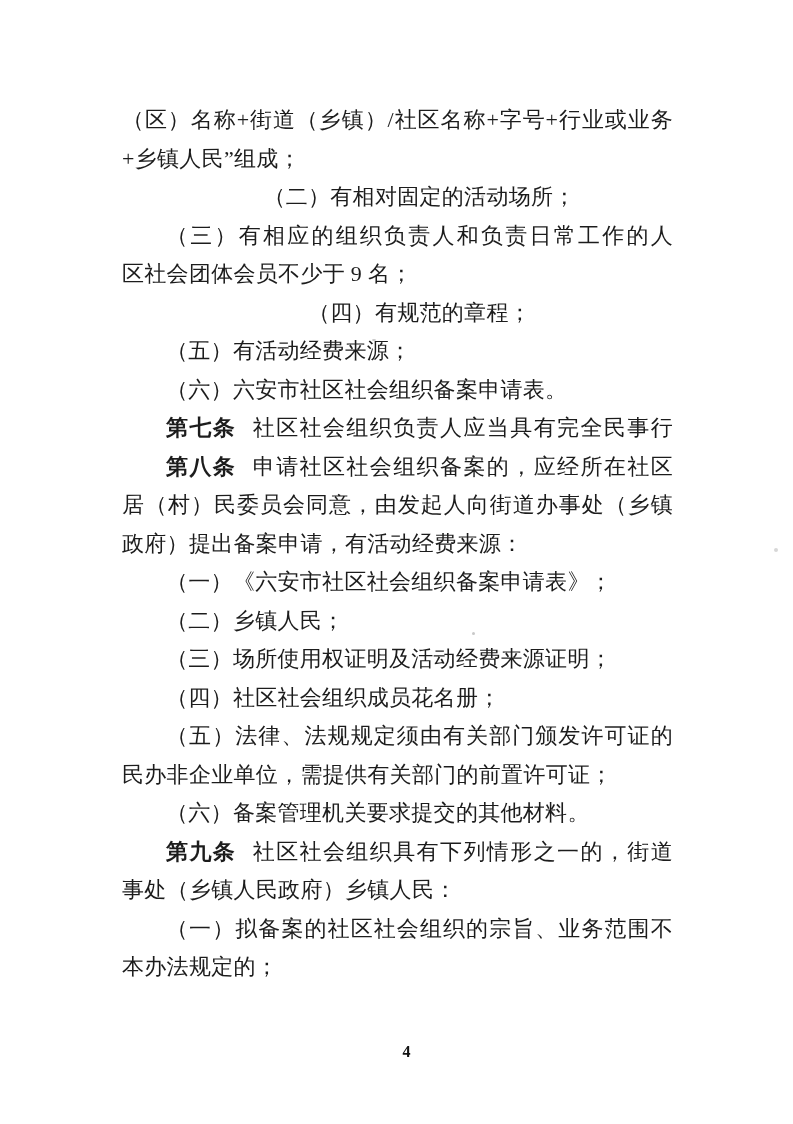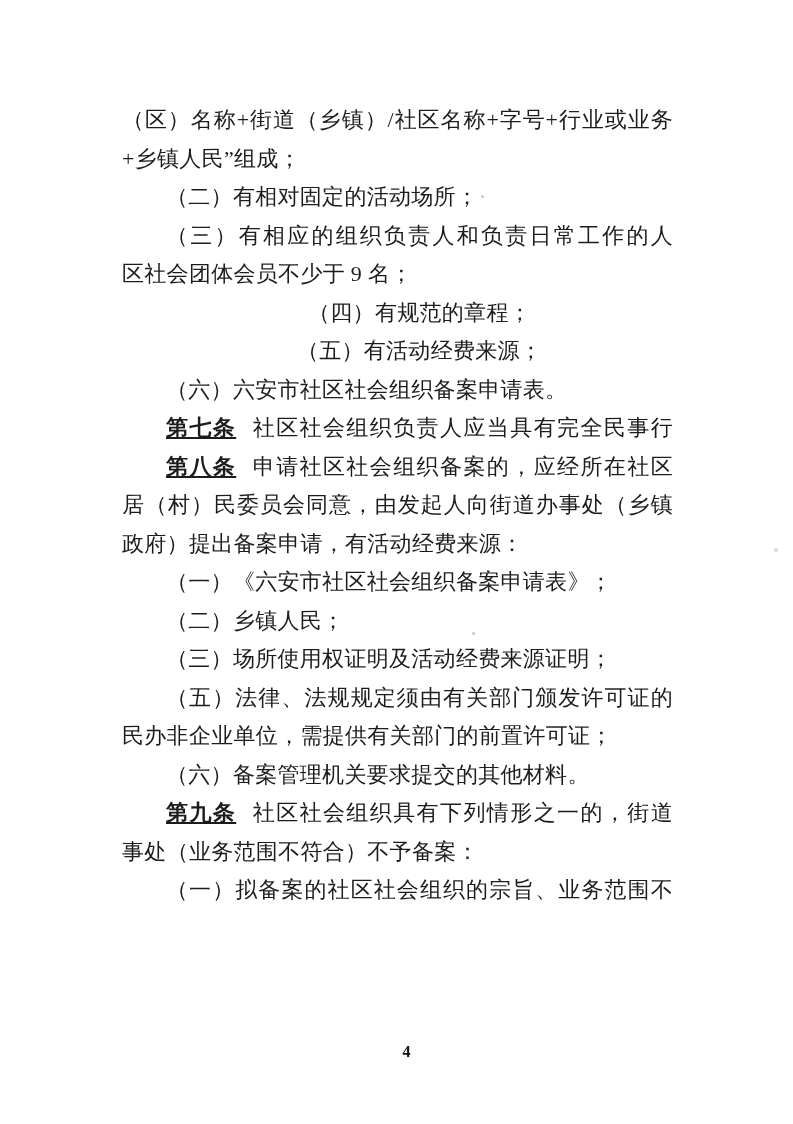--- a/index.html
+++ b/index.html
@@ -32,21 +32,20 @@
   }
   .line.fill {
     white-space: normal;
     text-align: justify;
     text-align-last: justify;
     overflow: hidden;
   }
   .bold-head {
     font-weight: bold;
     margin-right: 0.75em;
-    text-decoration: underline;
   }
   .page-num {
     position: absolute;
     left: 0;
     right: 0;
     top: 1041px;
     height: 22px;
     line-height: 22px;
     text-align: center;
     padding-left: 20px;
@@ -68,39 +67,41 @@
   .speck.s4 { left: 774px; top: 548px; width: 4px; height: 4px; opacity: 0.4; }
 </style>
 </head>
 <body>
 
 <div class="page">
 
   <div class="content">
       <div class="line fill"><span>（区）名称+街道（乡镇）/社区名称+字号+行业或业务领域</span></div>
       <div class="line"><span>+乡镇人民”组成；</span></div>
-      <div class="line" style="text-indent: 2em;"><span>（二）有相对固定的活动场所；</span></div>
+      <div class="line" style="text-indent: 2em; text-align: center;"><span>（二）有相对固定的活动场所；</span></div>
       <div class="line fill" style="text-indent: 2em;"><span>（三）有相应的组织负责人和负责日常工作的人员；社</span></div>
       <div class="line"><span>区社会团体会员不少于 9 名；</span></div>
       <div class="line" style="text-indent: 2em; text-align: center;"><span>（四）有规范的章程；</span></div>
-      <div class="line" style="text-indent: 2em; text-align: center;"><span>（五）有活动经费来源；</span></div>
+      <div class="line" style="text-indent: 2em;"><span>（五）有活动经费来源；</span></div>
       <div class="line" style="text-indent: 2em;"><span>（六）六安市社区社会组织备案申请表。</span></div>
       <div class="line fill" style="text-indent: 2em;"><span class="bold-head">第七条</span><span>社区社会组织负责人应当具有完全民事行为</span></div>
       <div class="line fill" style="text-indent: 2em;"><span class="bold-head">第八条</span><span>申请社区社会组织备案的，应经所在社区（村）</span></div>
       <div class="line fill"><span>居（村）民委员会同意，由发起人向街道办事处（乡镇人民</span></div>
       <div class="line"><span>政府）提出备案申请，有活动经费来源：</span></div>
       <div class="line" style="text-indent: 2em;"><span>（一）《六安市社区社会组织备案申请表》；</span></div>
       <div class="line" style="text-indent: 2em;"><span>（二）乡镇人民；</span></div>
       <div class="line" style="text-indent: 2em;"><span>（三）场所使用权证明及活动经费来源证明；</span></div>
+      <div class="line" style="text-indent: 2em;"><span>（四）社区社会组织成员花名册；</span></div>
       <div class="line fill" style="text-indent: 2em;"><span>（五）法律、法规规定须由有关部门颁发许可证的社区</span></div>
       <div class="line"><span>民办非企业单位，需提供有关部门的前置许可证；</span></div>
       <div class="line" style="text-indent: 2em;"><span>（六）备案管理机关要求提交的其他材料。</span></div>
       <div class="line fill" style="text-indent: 2em;"><span class="bold-head">第九条</span><span>社区社会组织具有下列情形之一的，街道办</span></div>
-      <div class="line"><span>事处（业务范围不符合）不予备案：</span></div>
+      <div class="line"><span>事处（乡镇人民政府）乡镇人民：</span></div>
       <div class="line fill" style="text-indent: 2em;"><span>（一）拟备案的社区社会组织的宗旨、业务范围不符合</span></div>
+      <div class="line"><span>本办法规定的；</span></div>
     </div>
 
   <div class="page-num">4</div>
 
   <div class="speck s1"></div>
   <div class="speck s2"></div>
   <div class="speck s3"></div>
   <div class="speck s4"></div>
 
 </div>

